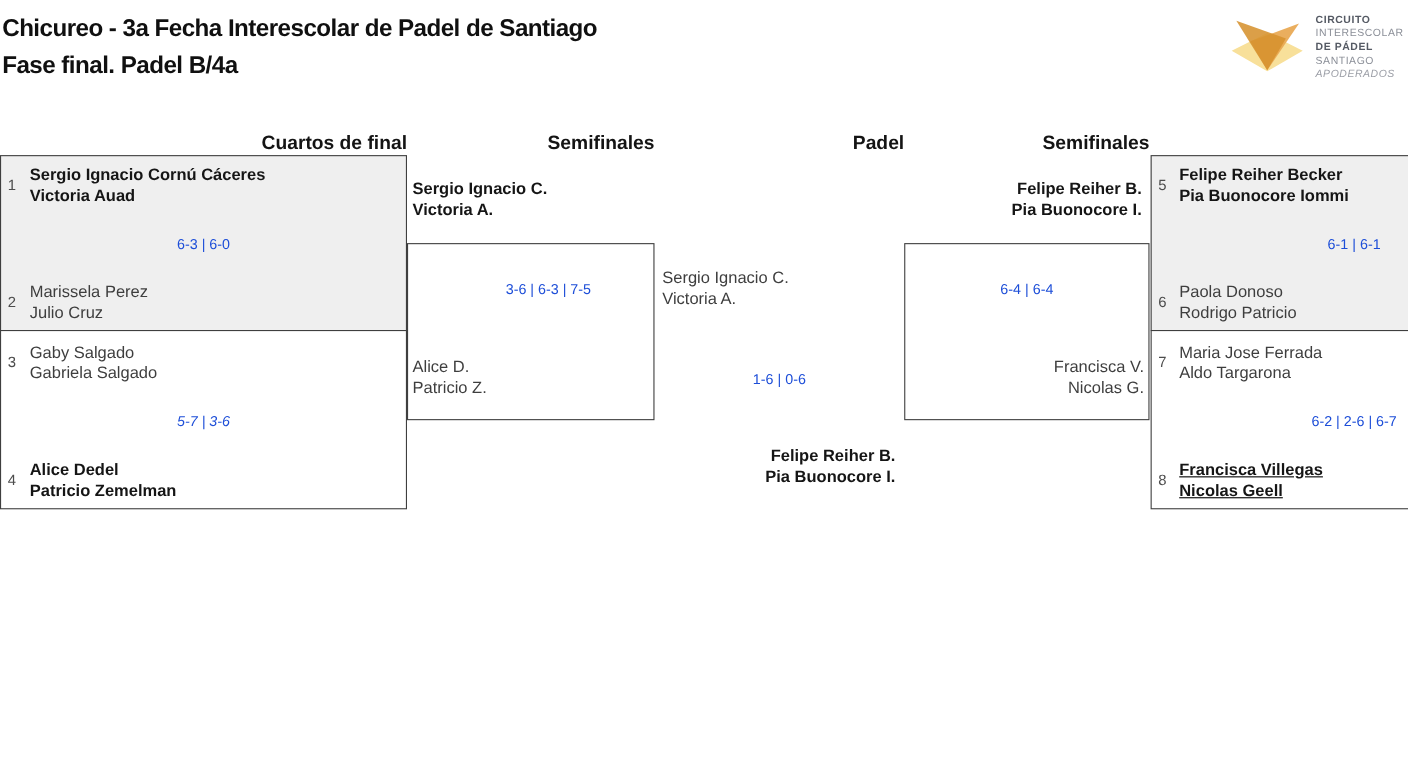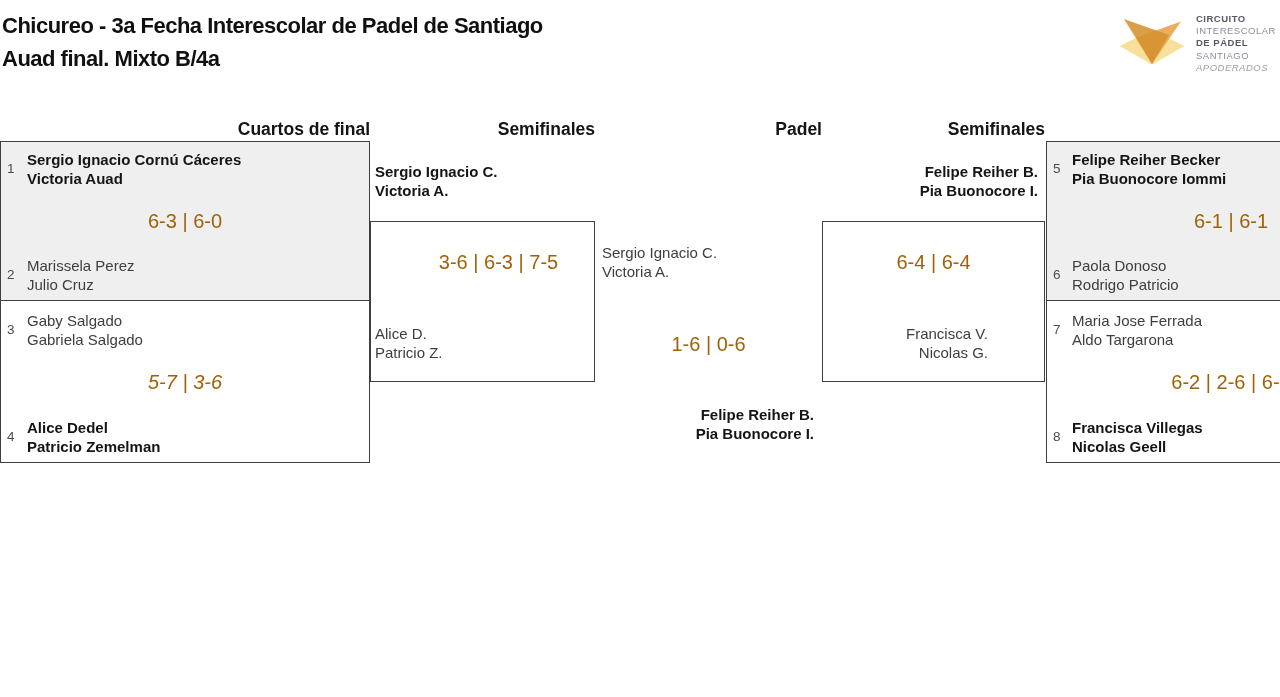--- a/index.html
+++ b/index.html
@@ -21,22 +21,22 @@
     position:absolute; border:1px solid #3f3f3f; background:#ffffff;
   }
   .box.gray { background:#efefef; }
   .team { position:absolute; }
   .team .ln {
     font-size:15px; line-height:19px; color:#3e3e3e; white-space:nowrap;
   }
   .team.winner .ln { font-weight:700; color:#151515; }
   .team.right { text-align:right; }
   .score {
-    position:absolute; text-align:center; font-size:20px; line-height:19px;
-    color:#a16207; white-space:nowrap;
+    position:absolute; text-align:center; font-size:13px; line-height:19px;
+    color:#1d4ed8; white-space:nowrap;
   }
   .seed {
     position:absolute; font-size:13.5px; line-height:16px; color:#4c4c4c;
   }
   #logo { position:absolute; left:1118px; top:9px; width:162px; height:66px; }
   #logo svg { position:absolute; left:0; top:0; }
   #logo-text { position:absolute; left:78px; top:4px; }
   .logo-ln {
     font-size:9.5px; line-height:12.2px; letter-spacing:0.5px;
     color:#8b8f98; white-space:nowrap; text-transform:uppercase;
@@ -44,21 +44,21 @@
   .logo-ln.b { font-weight:700; color:#555a64; }
   .logo-ln.i { font-style:italic; color:#9b9ea6; }
 </style>
 </head>
 <body>
 
 <div id="page">
 
   <div id="title-block">
     <div class="title-ln">Chicureo - 3a Fecha Interescolar de Padel de Santiago</div>
-    <div class="title-ln">Auad final. Mixto B/4a</div>
+    <div class="title-ln">Fase final. Padel B/4a</div>
   </div>
 
   <div id="logo">
     <svg width="68" height="64" viewBox="0 0 80 70">
       <polygon points="2,41 40,22 78,41 40,63" fill="#F8E09A"></polygon>
       <polygon points="74,12 22,31 40,62" fill="#E8A750" opacity="0.92"></polygon>
       <polygon points="7,9 60,28 40,62" fill="#D6922F" opacity="0.88"></polygon>
     </svg>
     <div id="logo-text">
       <div class="logo-ln b">CIRCUITO</div>
@@ -124,21 +124,21 @@
   <div class="team winner right" style="left:595px; top:405px; width:219px;">
     <div class="ln">Felipe Reiher B.</div>
     <div class="ln">Pia Buonocore I.</div>
   </div>
 
   <div class="team winner right" style="left:822px; top:162px; width:216px;">
     <div class="ln">Felipe Reiher B.</div>
     <div class="ln">Pia Buonocore I.</div>
   </div>
   <div class="score" style="left:822px; top:253px; width:223px;">6-4 | 6-4</div>
-  <div class="team right" style="left:772px; top:324px; width:216px;">
+  <div class="team right" style="left:824px; top:324px; width:216px;">
     <div class="ln">Francisca V.</div>
     <div class="ln">Nicolas G.</div>
   </div>
 
   <div class="seed" style="left:1053px; top:161px;">5</div>
   <div class="team winner" style="left:1072px; top:150px;">
     <div class="ln">Felipe Reiher Becker</div>
     <div class="ln">Pia Buonocore Iommi</div>
   </div>
   <div class="score" style="left:1046px; top:212px; width:370px;">6-1 | 6-1</div>
@@ -148,18 +148,18 @@
     <div class="ln">Rodrigo Patricio</div>
   </div>
 
   <div class="seed" style="left:1053px; top:322px;">7</div>
   <div class="team" style="left:1072px; top:311px;">
     <div class="ln">Maria Jose Ferrada</div>
     <div class="ln">Aldo Targarona</div>
   </div>
   <div class="score" style="left:1046px; top:373px; width:370px;">6-2 | 2-6 | 6-7</div>
   <div class="seed" style="left:1053px; top:429px;">8</div>
-  <div class="team winner" style="left:1072px; top:418px;">
+  <div class="team winner" style="left:1072px; top:418px;text-decoration:underline;">
     <div class="ln">Francisca Villegas</div>
     <div class="ln">Nicolas Geell</div>
   </div>
 
 </div>
 
 </body></html>

